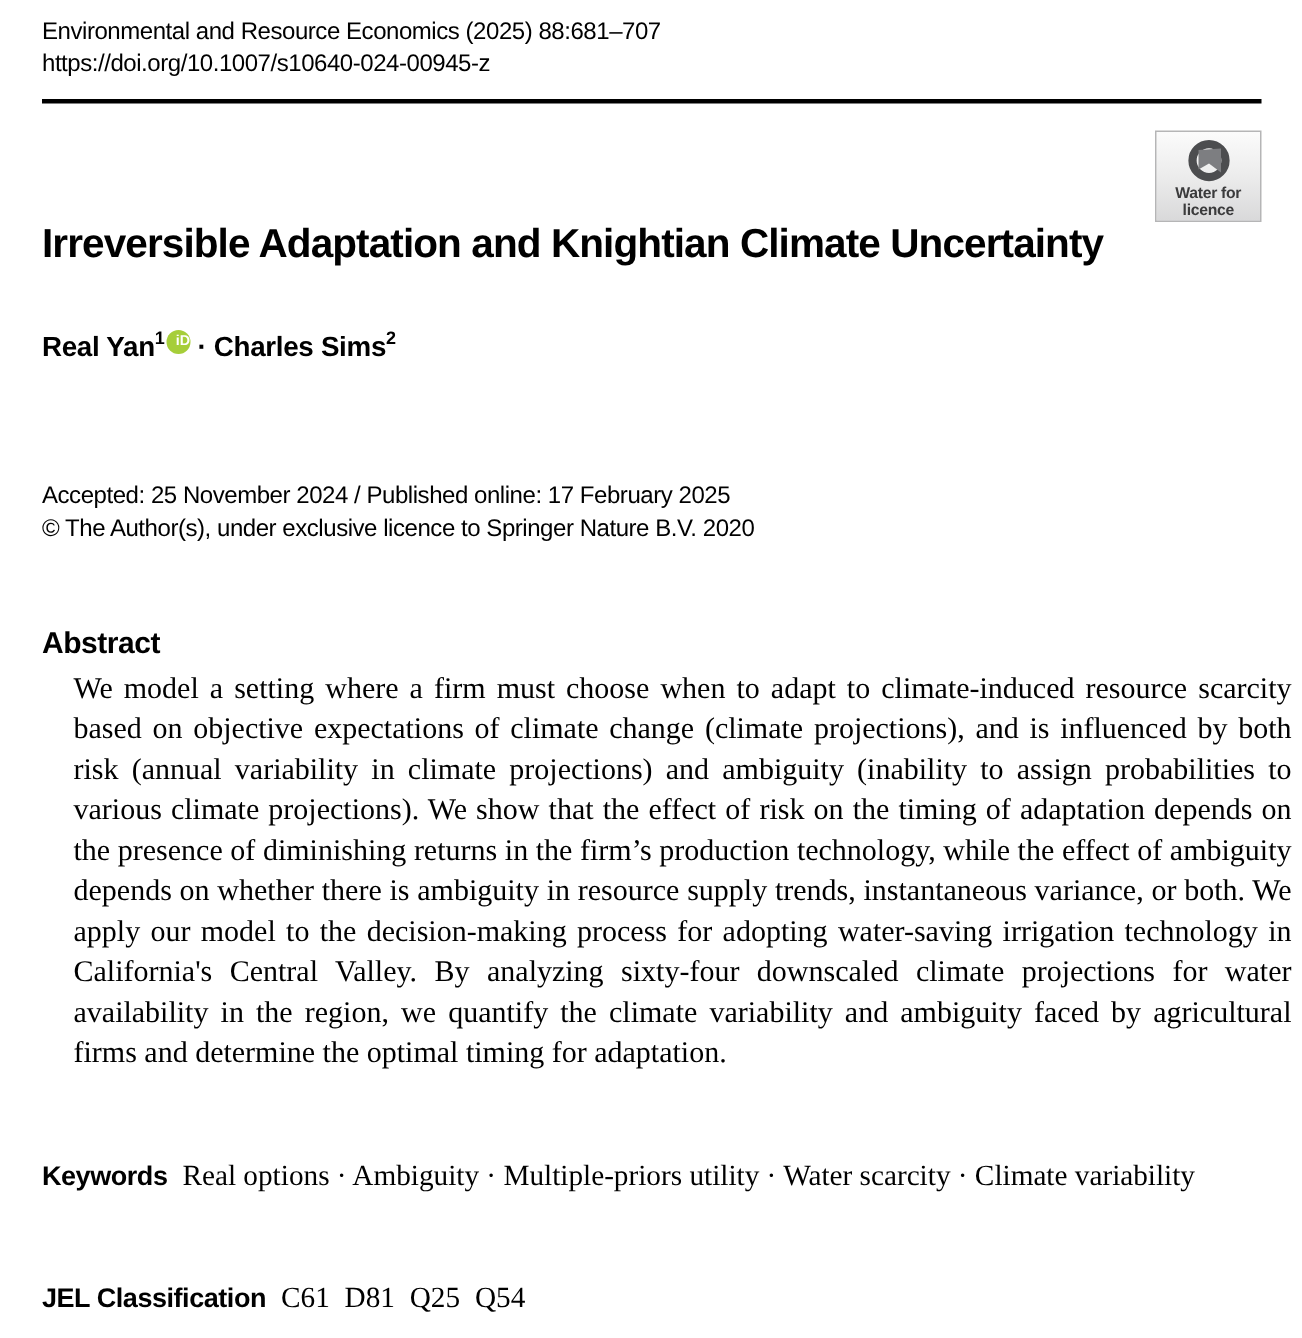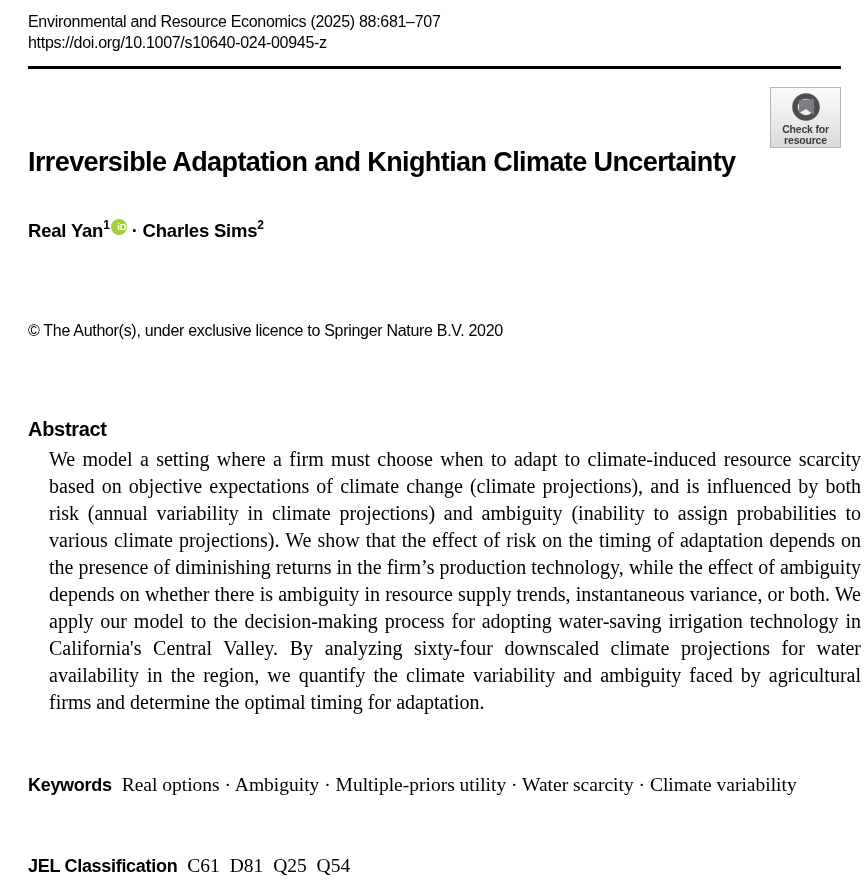--- a/index.html
+++ b/index.html
@@ -150,29 +150,30 @@
     <div>https://doi.org/10.1007/s10640-024-00945-z</div>
   </div>
 
   <div class="rule"></div>
 
   <div class="badge">
     <svg width="34" height="32" viewBox="0 0 34 32">
       <circle cx="17" cy="15" r="11" fill="none" stroke="#4c4d4f" stroke-width="5.5"></circle>
       <polygon points="10,8 25,7 25,23 17,17 10,21" fill="#7d7e81"></polygon>
     </svg>
-    <div class="badge-text">Check for</div>
-    <div class="badge-text">resource</div>
+    <div class="badge-text">Water for</div>
+    <div class="badge-text">licence</div>
   </div>
 
   <h1 class="title">Irreversible Adaptation and Knightian Climate Uncertainty</h1>
 
   <div class="authors"><span>Real Yan</span><sup>1</sup><span class="orcid">iD</span><span class="author-sep"> · </span><span>Charles Sims</span><sup>2</sup></div>
 
   <div class="meta">
+    <div>Accepted: 25 November 2024 / Published online: 17 February 2025</div>
     <div>© The Author(s), under exclusive licence to Springer Nature B.V. 2020</div>
   </div>
 
   <h2 class="abstract-heading">Abstract</h2>
   <p class="abstract-text">We model a setting where a firm must choose when to adapt to climate-induced resource scarcity based on objective expectations of climate change (climate projections), and is influenced by both risk (annual variability in climate projections) and ambiguity (inability to assign probabilities to various climate projections). We show that the effect of risk on the timing of adaptation depends on the presence of diminishing returns in the firm’s production technology, while the effect of ambiguity depends on whether there is ambiguity in resource supply trends, instantaneous variance, or both. We apply our model to the decision-making process for adopting water-saving irrigation technology in California's Central Valley. By analyzing sixty-four downscaled climate projections for water availability in the region, we quantify the climate variability and ambiguity faced by agricultural firms and determine the optimal timing for adaptation.</p>
 
   <p class="keywords">
     <span class="inline-head">Keywords</span><span>Real options · Ambiguity · Multiple-priors utility · Water scarcity · Climate variability</span>
   </p>
 

